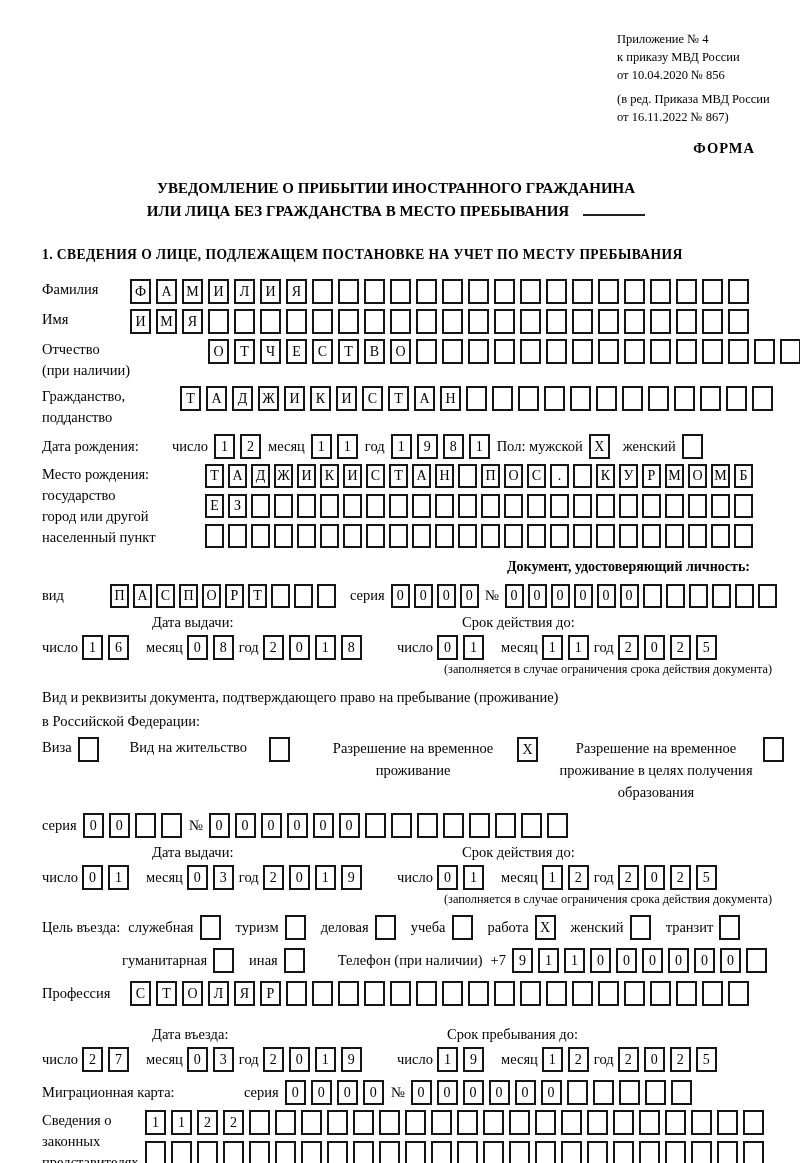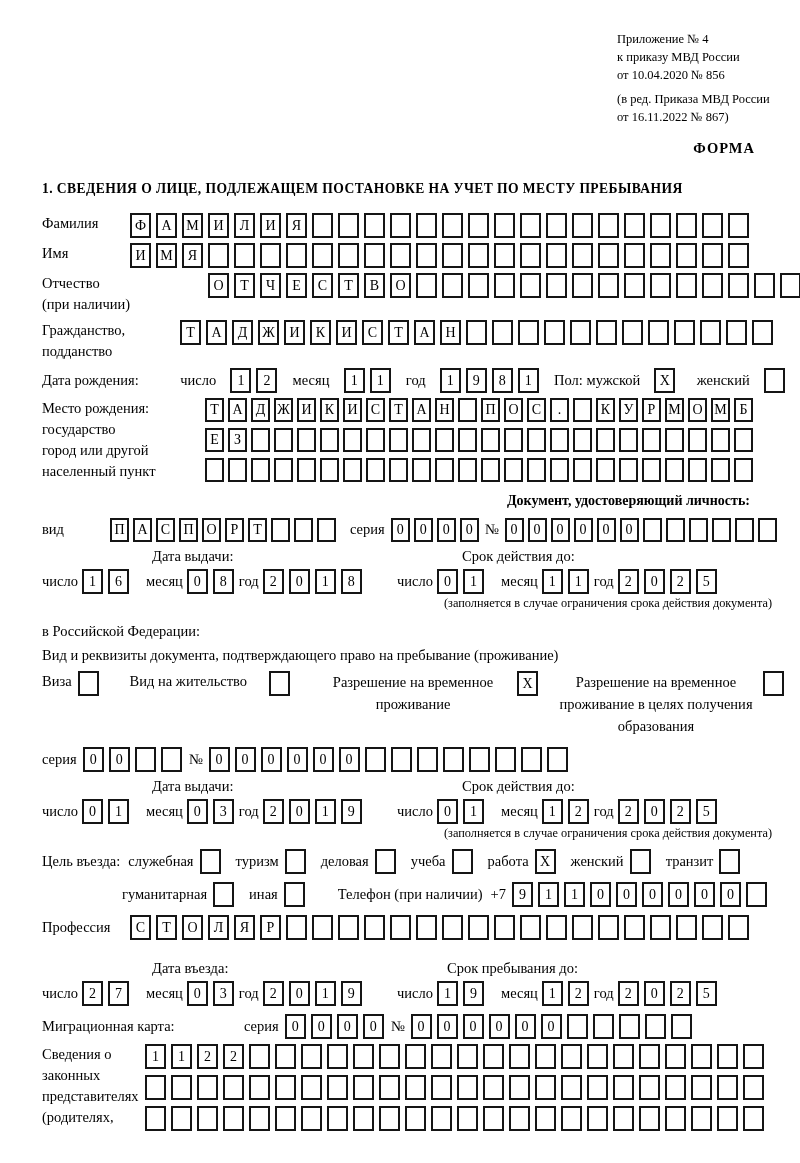--- a/index.html
+++ b/index.html
@@ -58,20 +58,26 @@
   <div class="appendix">
     <div>Приложение № 4</div>
     <div>к приказу МВД России</div>
     <div>от 10.04.2020 № 856</div>
     <div class="amend">(в ред. Приказа МВД России</div>
     <div>от 16.11.2022 № 867)</div>
   </div>
 
   <div class="forma">ФОРМА</div>
 
+  <div class="title">
+    <div>УВЕДОМЛЕНИЕ О ПРИБЫТИИ ИНОСТРАННОГО ГРАЖДАНИНА</div>
+    <div>
+      <span>ИЛИ ЛИЦА БЕЗ ГРАЖДАНСТВА В МЕСТО ПРЕБЫВАНИЯ</span><span class="blank-line"></span>
+    </div>
+  </div>
 
   <div class="sec-heading">1. СВЕДЕНИЯ О ЛИЦЕ, ПОДЛЕЖАЩЕМ ПОСТАНОВКЕ НА УЧЕТ ПО МЕСТУ ПРЕБЫВАНИЯ</div>
 
   <div class="frow">
     <span class="flabel w88">Фамилия</span>
     <span class="cells">
         <span class="cell">Ф</span>
         <span class="cell">А</span>
         <span class="cell">М</span>
         <span class="cell">И</span>
@@ -185,21 +191,21 @@
         <span class="cell"></span>
         <span class="cell"></span>
         <span class="cell"></span>
         <span class="cell"></span>
         <span class="cell"></span>
         <span class="cell"></span>
         <span class="cell"></span>
       </span>
   </div>
 
-  <div class="frow" style="align-items:center;margin-top:6px;justify-content:space-between;">
+  <div class="frow" style="align-items:center;margin-top:6px;">
     <span class="flabel" style="width:128px;">Дата рождения:</span>
     <span class="inlbl">число</span>
     <span class="cells">
         <span class="cell">1</span>
         <span class="cell">2</span>
       </span>
     <span class="inlbl">месяц</span>
     <span class="cells">
         <span class="cell">1</span>
         <span class="cell">1</span>
@@ -396,22 +402,22 @@
             <span class="cell">0</span>
             <span class="cell">2</span>
             <span class="cell">5</span>
           </span>
       </div>
     </div>
   </div>
   <div class="note">(заполняется в случае ограничения срока действия документа)</div>
 
   <div class="intro">
+    <div>Вид и реквизиты документа, подтверждающего право на пребывание (проживание)</div>
     <div>в Российской Федерации:</div>
-    <div>Вид и реквизиты документа, подтверждающего право на пребывание (проживание)</div>
   </div>
 
   <div class="optrow">
     <span class="opt">
       <span class="flabel" style="margin-right:6px;">Виза</span>
       <span class="cell"></span>
     </span>
     <span class="opt" style="margin-left:12px;">
       <span class="flabel">Вид на жительство</span>
       <span class="cell" style="margin-left:14px;"></span>

